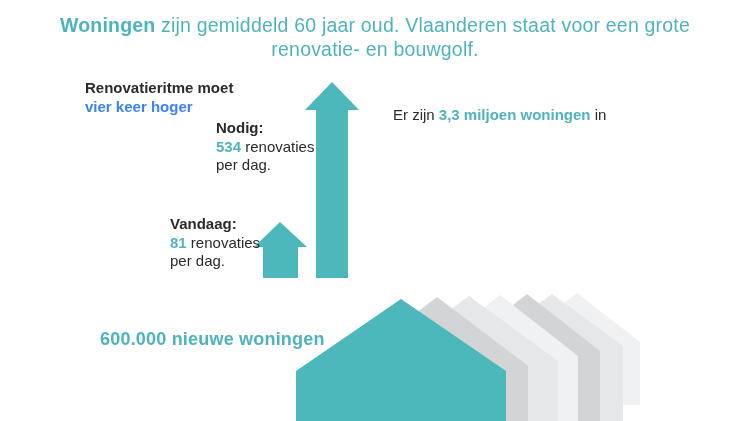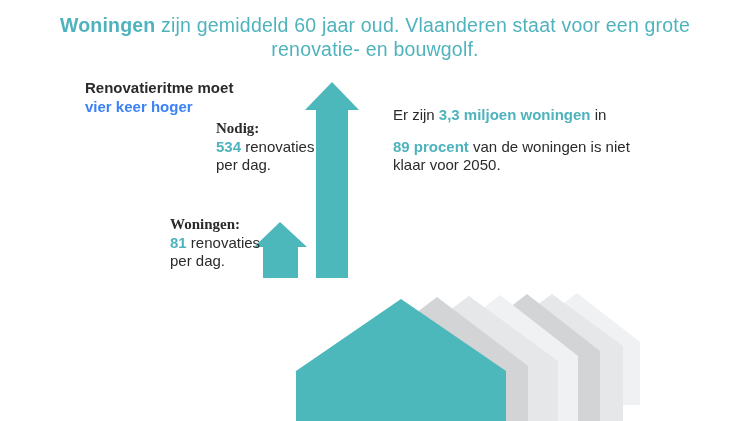--- a/index.html
+++ b/index.html
@@ -18,21 +18,21 @@
     text-align:center;
     font-size:19.5px;line-height:23.5px;
     color:#4fb3bd;
     letter-spacing:.2px;
   }
   .block{position:absolute;font-size:15px;line-height:18.5px;}
   .pace{left:85px;top:79px;font-weight:700;}
   .pace .l2{color:#3b82f6;}
   .needed{left:216px;top:119px;}
   .today{left:170px;top:215px;}
-  .stat-label{font-weight:700;font-family:Liberation Serif, serif;}
+  .stat-label{font-weight:700;}
   .num{font-weight:700;color:#4fb3bd;}
   .stats{left:389px;top:106px;}
   .stats .para{margin:0 0 13px 4px;}
   .growth{
     left:100px;top:329px;
     font-size:18px;line-height:21.5px;letter-spacing:.2px;
   }
   .growth .teal{color:#4fb3bd;font-weight:700;}
 
   .shapes{position:absolute;inset:0;pointer-events:none;}
@@ -67,31 +67,28 @@
     <div class="l2">vier keer hoger</div>
   </div>
 
   <div class="block needed">
     <div class="stat-label">Nodig:</div>
     <div><span class="num">534</span><span> renovaties</span></div>
     <div>per dag.</div>
   </div>
 
   <div class="block today">
-    <div class="stat-label">Woningen:</div>
+    <div class="stat-label">Vandaag:</div>
     <div><span class="num">81</span><span> renovaties</span></div>
     <div>per dag.</div>
   </div>
 
   <div class="block stats">
     <p class="para">
       <span>Er zijn </span><span class="num">3,3 miljoen woningen</span><span> in</span><br>
     </p>
-    <p class="para">
-      <span class="num">89 procent</span><span> van de woningen is niet</span><br>
-      <span>klaar voor 2050.</span>
-    </p>
   </div>
 
   <div class="block growth">
+    <div class="teal">600.000 nieuwe woningen</div>
   </div>
 
 </div>
 
 </body></html>

